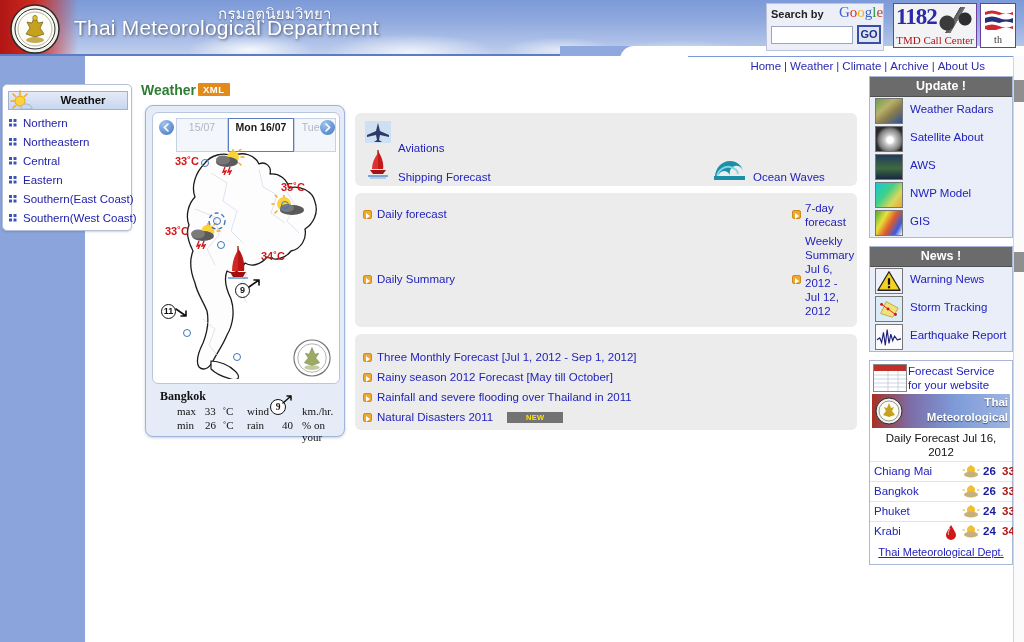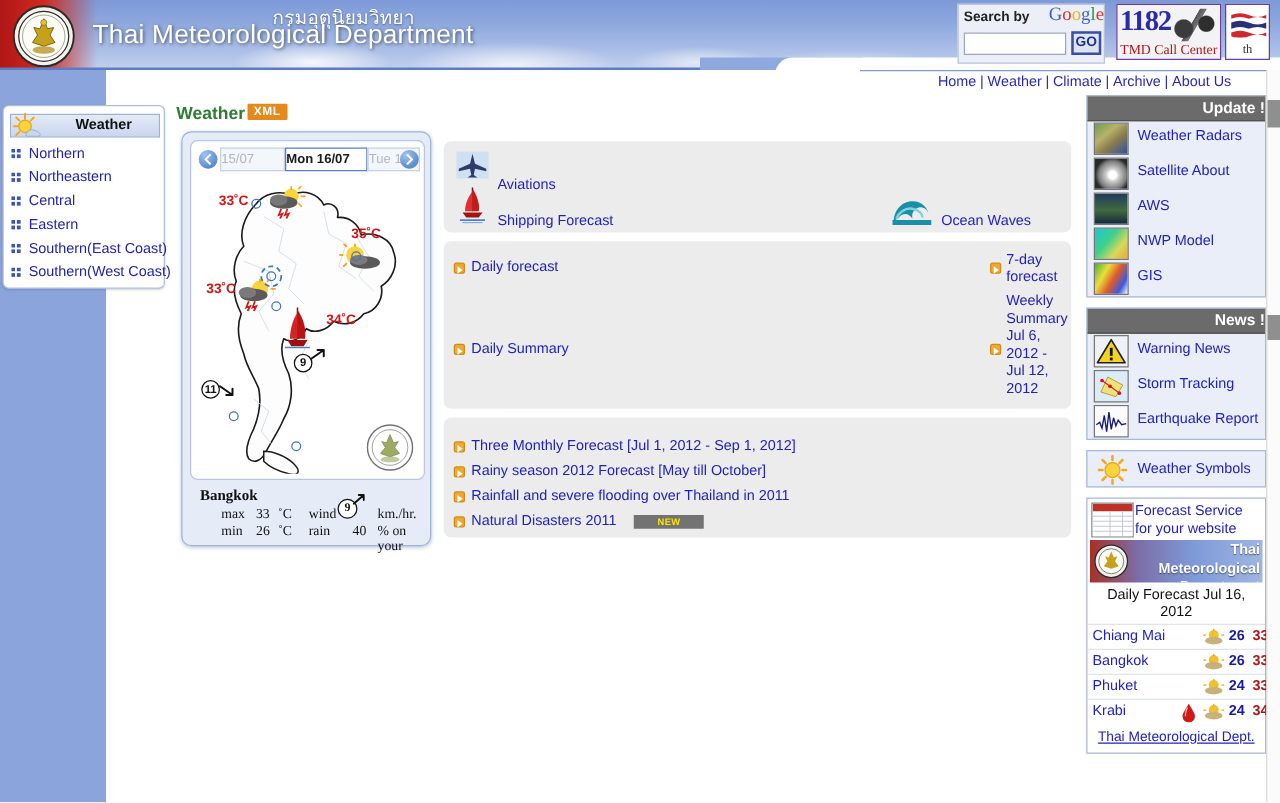--- a/index.html
+++ b/index.html
@@ -200,22 +200,22 @@
   #datenav { position: absolute; left: 4px; top: 4px; width: 180px; height: 20px; }
   .datearrow {
     position: absolute; top: 3px; width: 15px; height: 15px; border-radius: 50%;
     background: radial-gradient(circle at 5px 4px,#9fc3ee,#3f74bf);
     cursor: pointer;
   }
   .datearrow svg { position:absolute; left:3px; top:3px; }
   #date-prev { left: 2px; }
   #date-next { right: 2px; }
   .datecell {
-    position: absolute; top: 1px; height: 19px; border: 1px solid #c6d2e4;
-    background: #f3f6fb; font-size: 10.5px; line-height: 17px; 
+    position: absolute; top: 1px; height: 34px; border: 1px solid #c6d2e4;
+    background: #f3f6fb; font-size: 10.5px; line-height: 17px; text-align: center;
     color: #b0b6c2; cursor: pointer; overflow: hidden; white-space: nowrap;
   }
   #date-prev-cell { left: 19px; width: 52px; }
   #date-cur-cell {
     left: 71px; width: 66px; color: #1a1a1a; font-weight: bold;
     background: #ffffff; border: 1px solid #5d7cc4;
   }
   #date-next-cell { left: 137px; width: 42px; }
 
   .temp-label {
@@ -280,21 +280,21 @@
   }
 
   
   #right-col { position: absolute; left: 869px; top: 76px; width: 144px; }
   .rbox {
     position: relative; background: #e9eef8; border: 1px solid #a9b8d6;
     margin-bottom: 8px;
   }
   .rbox-title {
     height: 20px; background: #6b6b6b; color: #ffffff; font-size: 12.5px;
-    font-weight: bold; text-align: right; line-height: 19px;
+    font-weight: bold; text-align: center; line-height: 19px;
     border-bottom: 1px solid #4f4f4f;
   }
   .ritem {
     position: relative; height: 28px; cursor: pointer;
   }
   .ritem .thumb {
     position: absolute; left: 5px; top: 1px; width: 28px; height: 26px;
     border: 1px solid #777; overflow: hidden;
   }
   .ritem .rlabel {
@@ -748,36 +748,20 @@
         <div class="thumb" style="background:#f7f7f7">
           <svg viewBox="0 0 28 26" width="26" height="24">
             <rect width="28" height="26" fill="#fbfbfb"></rect>
             <polyline points="1,16 4,14 6,19 8,8 10,22 12,5 14,20 16,10 18,17 20,12 23,16 27,15" fill="none" stroke="#1b1b7a" stroke-width="1.2"></polyline>
           </svg>
         </div>
         <div class="rlabel">Earthquake Report</div>
       </div>
     </div>
 
-    <div id="box-symbols">
-      <svg id="symbols-sun" viewBox="0 0 24 24">
-        <g stroke="#f5a623" stroke-width="2" stroke-linecap="round">
-          <line x1="12" y1="1" x2="12" y2="4"></line>
-            <line x1="12" y1="20" x2="12" y2="23"></line>
-          <line x1="1" y1="12" x2="4" y2="12"></line>
-            <line x1="20" y1="12" x2="23" y2="12"></line>
-          <line x1="4" y1="4" x2="6.5" y2="6.5"></line>
-            <line x1="17.5" y1="17.5" x2="20" y2="20"></line>
-          <line x1="4" y1="20" x2="6.5" y2="17.5"></line>
-            <line x1="17.5" y1="6.5" x2="20" y2="4"></line>
-        </g>
-        <circle cx="12" cy="12" r="6" fill="#fcd33b" stroke="#e8a71a" stroke-width="1"></circle>
-      </svg>
-      <div id="symbols-label">Weather Symbols</div>
-    </div>
 
     <div id="box-widget">
       <div id="widget-icon">
         <svg viewBox="0 0 34 28" width="34" height="28">
           <rect width="34" height="28" fill="#ffffff"></rect>
           <rect x="0" y="0" width="34" height="6" fill="#c03028"></rect>
           <g stroke="#b9c2d4" stroke-width=".7">
             <line x1="0" y1="10" x2="34" y2="10"></line>
               <line x1="0" y1="14" x2="34" y2="14"></line>
             <line x1="0" y1="18" x2="34" y2="18"></line>

